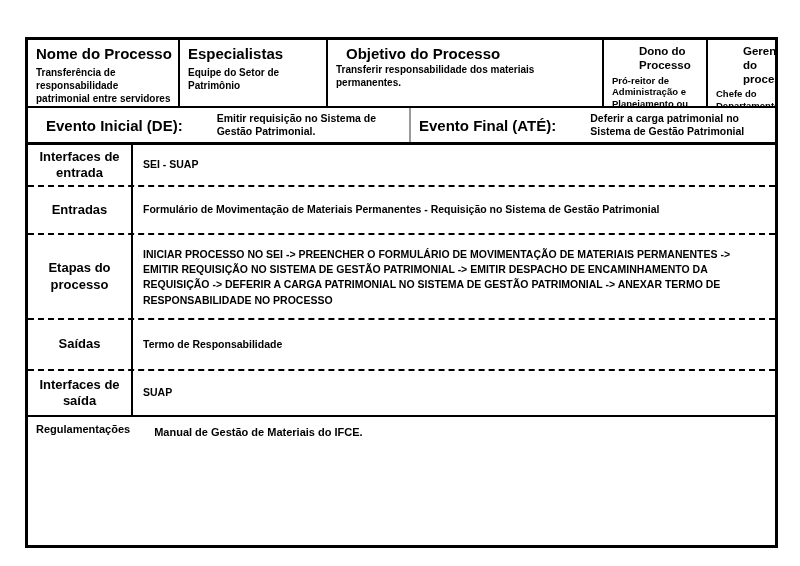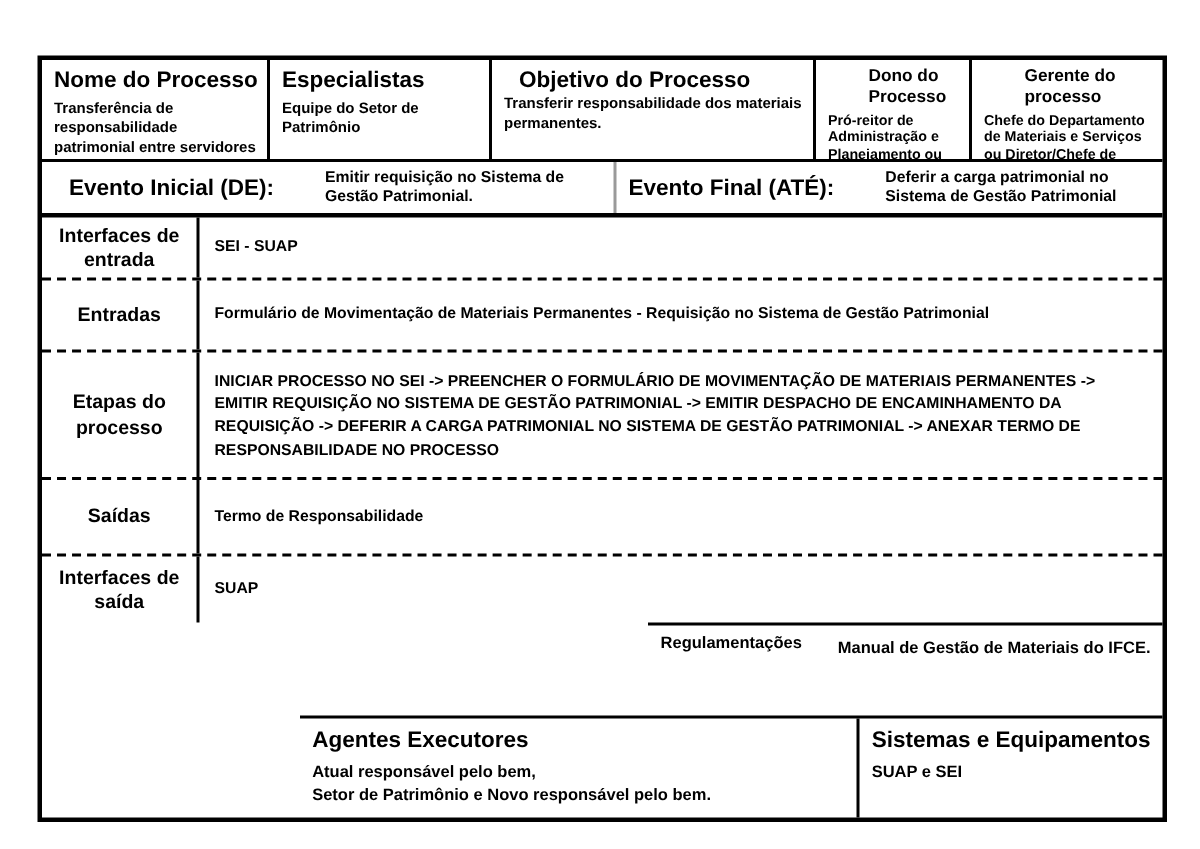--- a/index.html
+++ b/index.html
@@ -4,30 +4,30 @@
 <style>
   html,body{margin:0;padding:0;}
   body{
     width:800px;height:566px;background:#ffffff;position:relative;
     font-family:"Liberation Sans", sans-serif;color:#000;
     -webkit-font-smoothing:antialiased;
   }
   .table{
     position:absolute;left:25px;top:37px;width:753px;height:511px;
     border:3px solid #000;box-sizing:border-box;
-    display:flex;flex-direction:column;font-weight:bold;align-items:flex-end;
+    display:flex;flex-direction:column;font-weight:bold;
   }
   .row{display:flex;box-sizing:border-box;}
   
   .r-header{height:66px;}
   .hcell{box-sizing:border-box;border-right:2px solid #000;padding:5px 6px 3px 8px;overflow:hidden;}
   .hcell:last-child{border-right:none;}
   .hc1{width:152px;}
   .hc2{width:148px;}
-  .hc3{width:216px;}
+  .hc3{width:276px;}
   .hc4{width:104px;}
   .hc5{flex:1;}
   .h-title{font-size:15px;line-height:1.15;margin-bottom:4px;}
   .h-title-sm{font-size:11.5px;line-height:1.2;margin-bottom:2px;margin-left:27px;}
   .h-body{font-size:10px;line-height:1.3;}
   .h-body-sm{font-size:9.5px;line-height:1.25;}
   .hc3 .h-title{padding-left:10px;margin-bottom:1px;}
   
   .r-eventos{height:36px;border-top:2px solid #000;padding-left:10px;}
   .ecell{box-sizing:border-box;display:flex;align-items:center;padding:2px 4px 2px 8px;}
@@ -126,25 +126,14 @@
     </div>
   </div>
 
   <div class="r-reg">
     <div class="reg-line">
       <span class="reg-title">Regulamentações</span>
       <span class="reg-value">Manual de Gestão de Materiais do IFCE.</span>
     </div>
   </div>
 
-  <div class="row r-footer">
-    <div class="fcell fcell-left">
-      <div class="f-title">Agentes Executores</div>
-      <div class="f-body">Atual responsável pelo bem,</div>
-      <div class="f-body">Setor de Patrimônio e Novo responsável pelo bem.</div>
-    </div>
-    <div class="fcell fcell-right">
-      <div class="f-title">Sistemas e Equipamentos</div>
-      <div class="f-body">SUAP e SEI</div>
-    </div>
-  </div>
 
 </div>
 
 </body></html>

